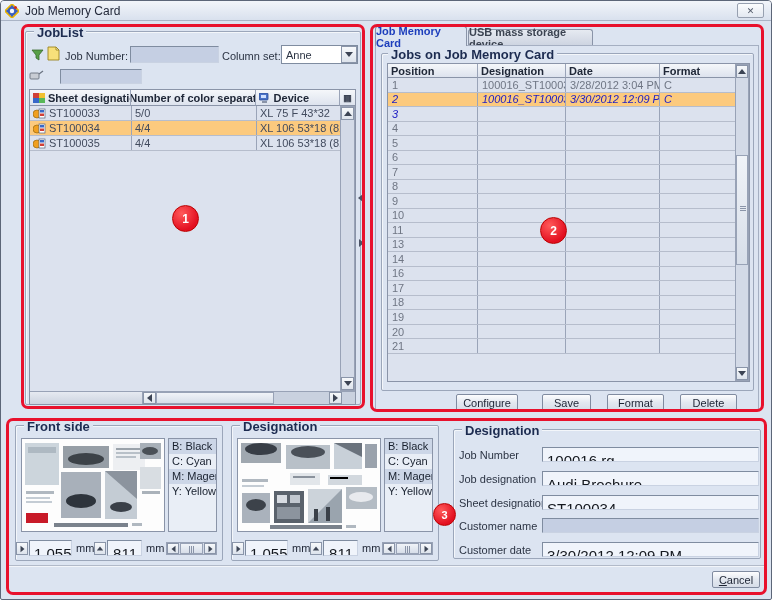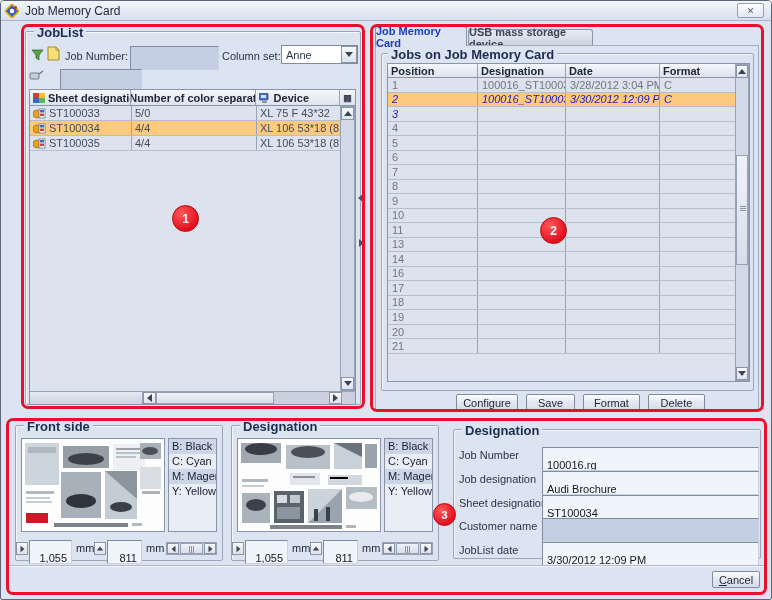--- a/index.html
+++ b/index.html
@@ -7,21 +7,21 @@
   *{box-sizing:border-box;}
   .dialog{position:relative;width:772px;height:600px;background:#dce4f1;border:1px solid #5c6678;border-radius:4px 4px 2px 2px;overflow:hidden;}
   
   .titlebar{position:absolute;left:0;top:0;right:0;height:20px;background:linear-gradient(#f2f5fa,#d9e1ee);border-bottom:1px solid #aab4c6;display:flex;align-items:center;padding:0 4px;}
   .titlebar .title{margin-left:6px;color:#23293a;font-size:12px;}
   .close-btn{position:absolute;right:7px;top:2px;width:27px;height:15px;border:1px solid #97a0b0;border-radius:2px;background:linear-gradient(#fcfdfe,#e3e8f1);display:flex;align-items:center;justify-content:center;font-size:9px;color:#525a6a;padding:0;}
   
   .group{position:absolute;border:1px solid #9ba6ba;border-radius:2px;box-shadow:inset 1px 1px 0 rgba(255,255,255,.65);}
   .group-label{position:absolute;top:-7px;left:8px;background:#dce4f1;padding:0 3px;font-weight:bold;color:#1c2b50;font-size:13px;white-space:nowrap;}
   
-  .field{border:1px solid;border-color:#7f8ca0 #c9d2e2 #c9d2e2 #7f8ca0;background:#f0f4fb;font-size:11px;padding:11px 4px;color:#14181f;overflow:hidden;white-space:nowrap;}
+  .field{border:1px solid;border-color:#7f8ca0 #c9d2e2 #c9d2e2 #7f8ca0;background:#f0f4fb;font-size:15px;padding:4px 4px;color:#14181f;overflow:hidden;white-space:nowrap;}
   .field.disabled{background:#c5cfe3;}
   .btn{border:1px solid #808ba0;border-radius:2px;background:linear-gradient(#fdfdfe,#e3e8f0 50%,#d6dde8);font-size:11px;color:#1d2434;display:flex;align-items:center;justify-content:center;padding:0;}
   .tinybtn{border:1px solid #8a95a9;background:linear-gradient(#f7f9fb,#dde3ec);display:flex;align-items:center;justify-content:center;font-size:8px;color:#3c4454;padding:0;}
   
   .hdr-cell{background:linear-gradient(#f5f7fa,#dde3ee);border-right:1px solid #9aa4b8;border-bottom:1px solid #8a94a8;font-weight:bold;color:#202838;display:flex;align-items:center;padding:0 3px;overflow:hidden;white-space:nowrap;}
   
   .jl-table{position:absolute;left:28px;top:88px;width:327px;height:316px;border:1px solid #8a94a8;background:#dce2ee;}
   .jl-header{position:absolute;left:0;top:0;right:0;height:16px;display:flex;}
   .jl-body{position:absolute;left:0;top:16px;width:312px;bottom:13px;background:#dce2ee;overflow:hidden;}
   .jl-row{display:flex;height:15px;border-bottom:1px solid #b6bdcc;background:#dce2ee;}
@@ -379,23 +379,23 @@
         </div>
       <div class="sb-thumb" style="left:0;top:90px;width:12px;height:110px;">
         <div style="position:absolute;left:3px;top:50px;width:6px;height:1px;background:#8a94a8;box-shadow:0 2px 0 #8a94a8,0 4px 0 #8a94a8;"></div>
       </div>
       <div class="tinybtn" style="position:absolute;bottom:0;left:0;right:0;height:13px;">
           <span class="arrow a-down"></span>
         </div>
     </div>
   </div>
 
-  <div id="mc-buttons" style="position:absolute;left:455px;top:393px;display:flex;gap:8px;z-index:5;">
+  <div id="mc-buttons" style="position:absolute;left:455px;top:393px;display:flex;gap:16px;z-index:5;">
       <button class="btn" style="width: 62px; height: 17px;">Configure</button>
-      <button class="btn" style="width: 49px; height: 17px;">Save</button>
+      <button class="btn" style="width: 49px; height: 17px; margin-left: 8px;">Save</button>
       <button class="btn" style="width: 57px; height: 17px;">Format</button>
       <button class="btn" style="width: 57px; height: 17px;">Delete</button>
     </div>
 
   <div class="group" style="left:14px;top:424px;width:208px;height:136px;">
     <span class="group-label">Front side</span>
   </div>
   <div class="imgbox" style="left:20px;top:437px;width:144px;height:94px;">
     <svg width="142" height="92" viewBox="0 0 142 92">
       <rect x="0" y="0" width="142" height="92" fill="#fdfdfd"></rect>
@@ -522,21 +522,21 @@
   </div>
   <div id="designation-fields">
       <span class="lbl" style="left: 458px; top: 448px;">Job Number</span>
       <div class="field" style="position: absolute; left: 541px; top: 446px; width: 217px; height: 15px;">100016.rg</div>
       <span class="lbl" style="left: 458px; top: 472px;">Job designation</span>
       <div class="field" style="position: absolute; left: 541px; top: 470px; width: 217px; height: 15px;">Audi Brochure</div>
       <span class="lbl" style="left: 458px; top: 496px;">Sheet designation</span>
       <div class="field" style="position: absolute; left: 541px; top: 494px; width: 217px; height: 15px;">ST100034</div>
       <span class="lbl" style="left: 458px; top: 519px;">Customer name</span>
       <div class="field disabled" style="position: absolute; left: 541px; top: 517px; width: 217px; height: 15px;"></div>
-      <span class="lbl" style="left: 458px; top: 543px;">JobList date</span>
+      <span class="lbl" style="left: 458px; top: 543px;">Customer date</span>
       <div class="field" style="position: absolute; left: 541px; top: 541px; width: 217px; height: 15px;">3/30/2012 12:09 PM</div>
     </div>
 
   <div style="position:absolute;left:8px;top:564px;width:756px;height:2px;border-top:1px solid #b2bac9;border-bottom:1px solid #f2f5fa;"></div>
   <button class="btn" id="cancel-btn" style="position:absolute;left:711px;top:570px;width:48px;height:17px;"><u>C</u>ancel</button>
 
   <div class="ann-rect" style="left:20px;top:23px;width:344px;height:385px;"></div>
   <div class="ann-rect" style="left:369px;top:23px;width:394px;height:388px;"></div>
   <div class="ann-rect" style="left:5px;top:417px;width:761px;height:177px;"></div>
   <div class="ann-circle" style="left:171px;top:204px;width:27px;height:27px;">1</div>

